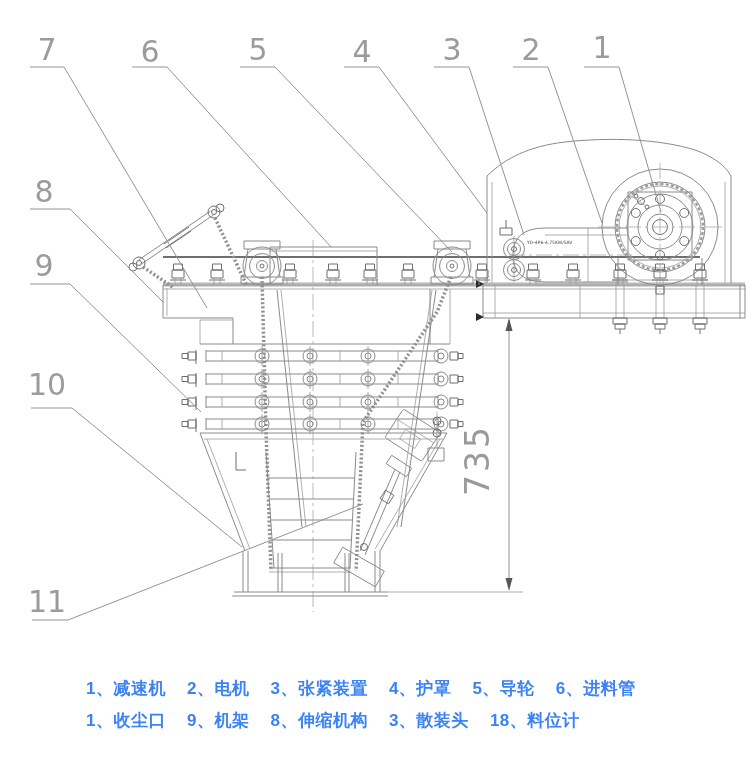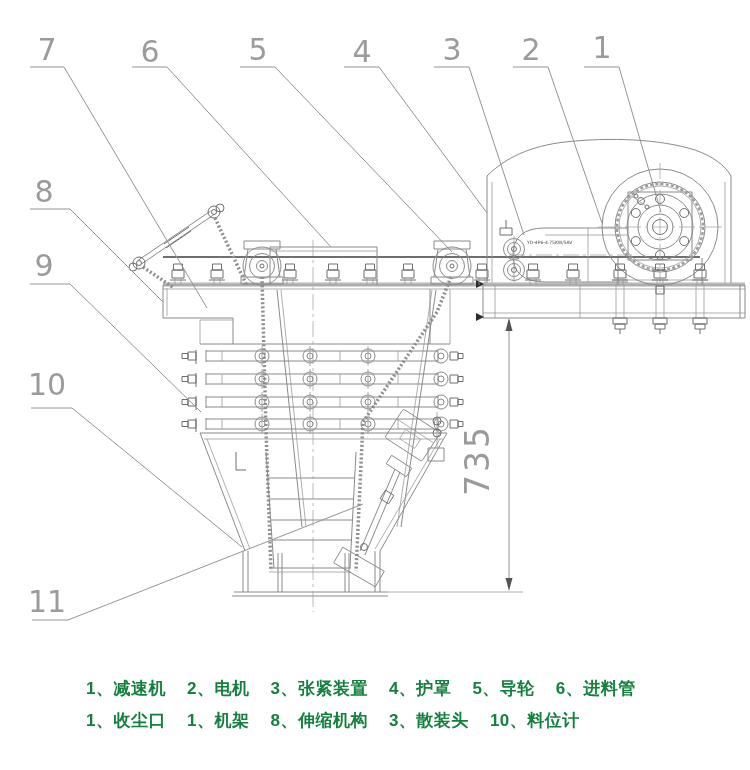--- a/index.html
+++ b/index.html
@@ -11,21 +11,21 @@
   .hair{stroke:#9a9a9a;stroke-width:.8;fill:none;}
   .dark{stroke:#6e6e6e;stroke-width:1;fill:none;}
   .heavy{stroke:#adadad;stroke-width:3;fill:none;}
   .wire{stroke:#6f6f6f;stroke-width:2;fill:none;}
   .chain{stroke:#8f8f8f;stroke-width:3.5;fill:none;stroke-dasharray:2 2.2;}
   .cline{stroke:#a8a8a8;stroke-width:.8;fill:none;stroke-dasharray:16 4 3 4;}
   .leader{stroke:#949494;stroke-width:1;fill:none;}
   .callout-num{fill:#9b9b9b;font-size:30px;font-family:"DejaVu Sans",sans-serif;}
   .dimtxt{fill:#9a9a9a;font-size:33px;letter-spacing:3px;font-family:"DejaVu Sans",sans-serif;}
   .tinytxt{fill:#4a4a4a;font-size:4.5px;font-family:"DejaVu Sans",sans-serif;}
-  .legend-row{position:absolute;left:86px;color:#15803d;font-weight:bold;font-size:17px;
+  .legend-row{position:absolute;left:86px;color:#3b82f6;font-weight:bold;font-size:17px;
               letter-spacing:.5px;white-space:nowrap;}
   .legend-item{margin-right:21px;}
   .legend-item:last-child{margin-right:0;}
 </style>
 </head>
 <body>
 
 <div id="stage">
 <svg width="750" height="770" viewBox="0 0 750 770">
   <defs>
@@ -384,14 +384,14 @@
       <polyline points="31,408 72,408 242,547" class="leader"></polyline>
     </g>
     <g>
       <text x="47" y="612" text-anchor="middle" class="callout-num">11</text>
       <polyline points="32,620 68,620 363,504" class="leader"></polyline>
     </g>
   </g>
 </svg>
 
 <div class="legend-row" style="top:677px"><span class="legend-item">1、减速机</span><span class="legend-item">2、电机</span><span class="legend-item">3、张紧装置</span><span class="legend-item">4、护罩</span><span class="legend-item">5、导轮</span><span class="legend-item">6、进料管</span></div>
-<div class="legend-row" style="top:709px"><span class="legend-item">1、收尘口</span><span class="legend-item">1、机架</span><span class="legend-item">8、伸缩机构</span><span class="legend-item">3、散装头</span><span class="legend-item">10、料位计</span></div>
+<div class="legend-row" style="top:709px"><span class="legend-item">1、收尘口</span><span class="legend-item">9、机架</span><span class="legend-item">8、伸缩机构</span><span class="legend-item">3、散装头</span><span class="legend-item">18、料位计</span></div>
 </div>
 
 </body></html>

